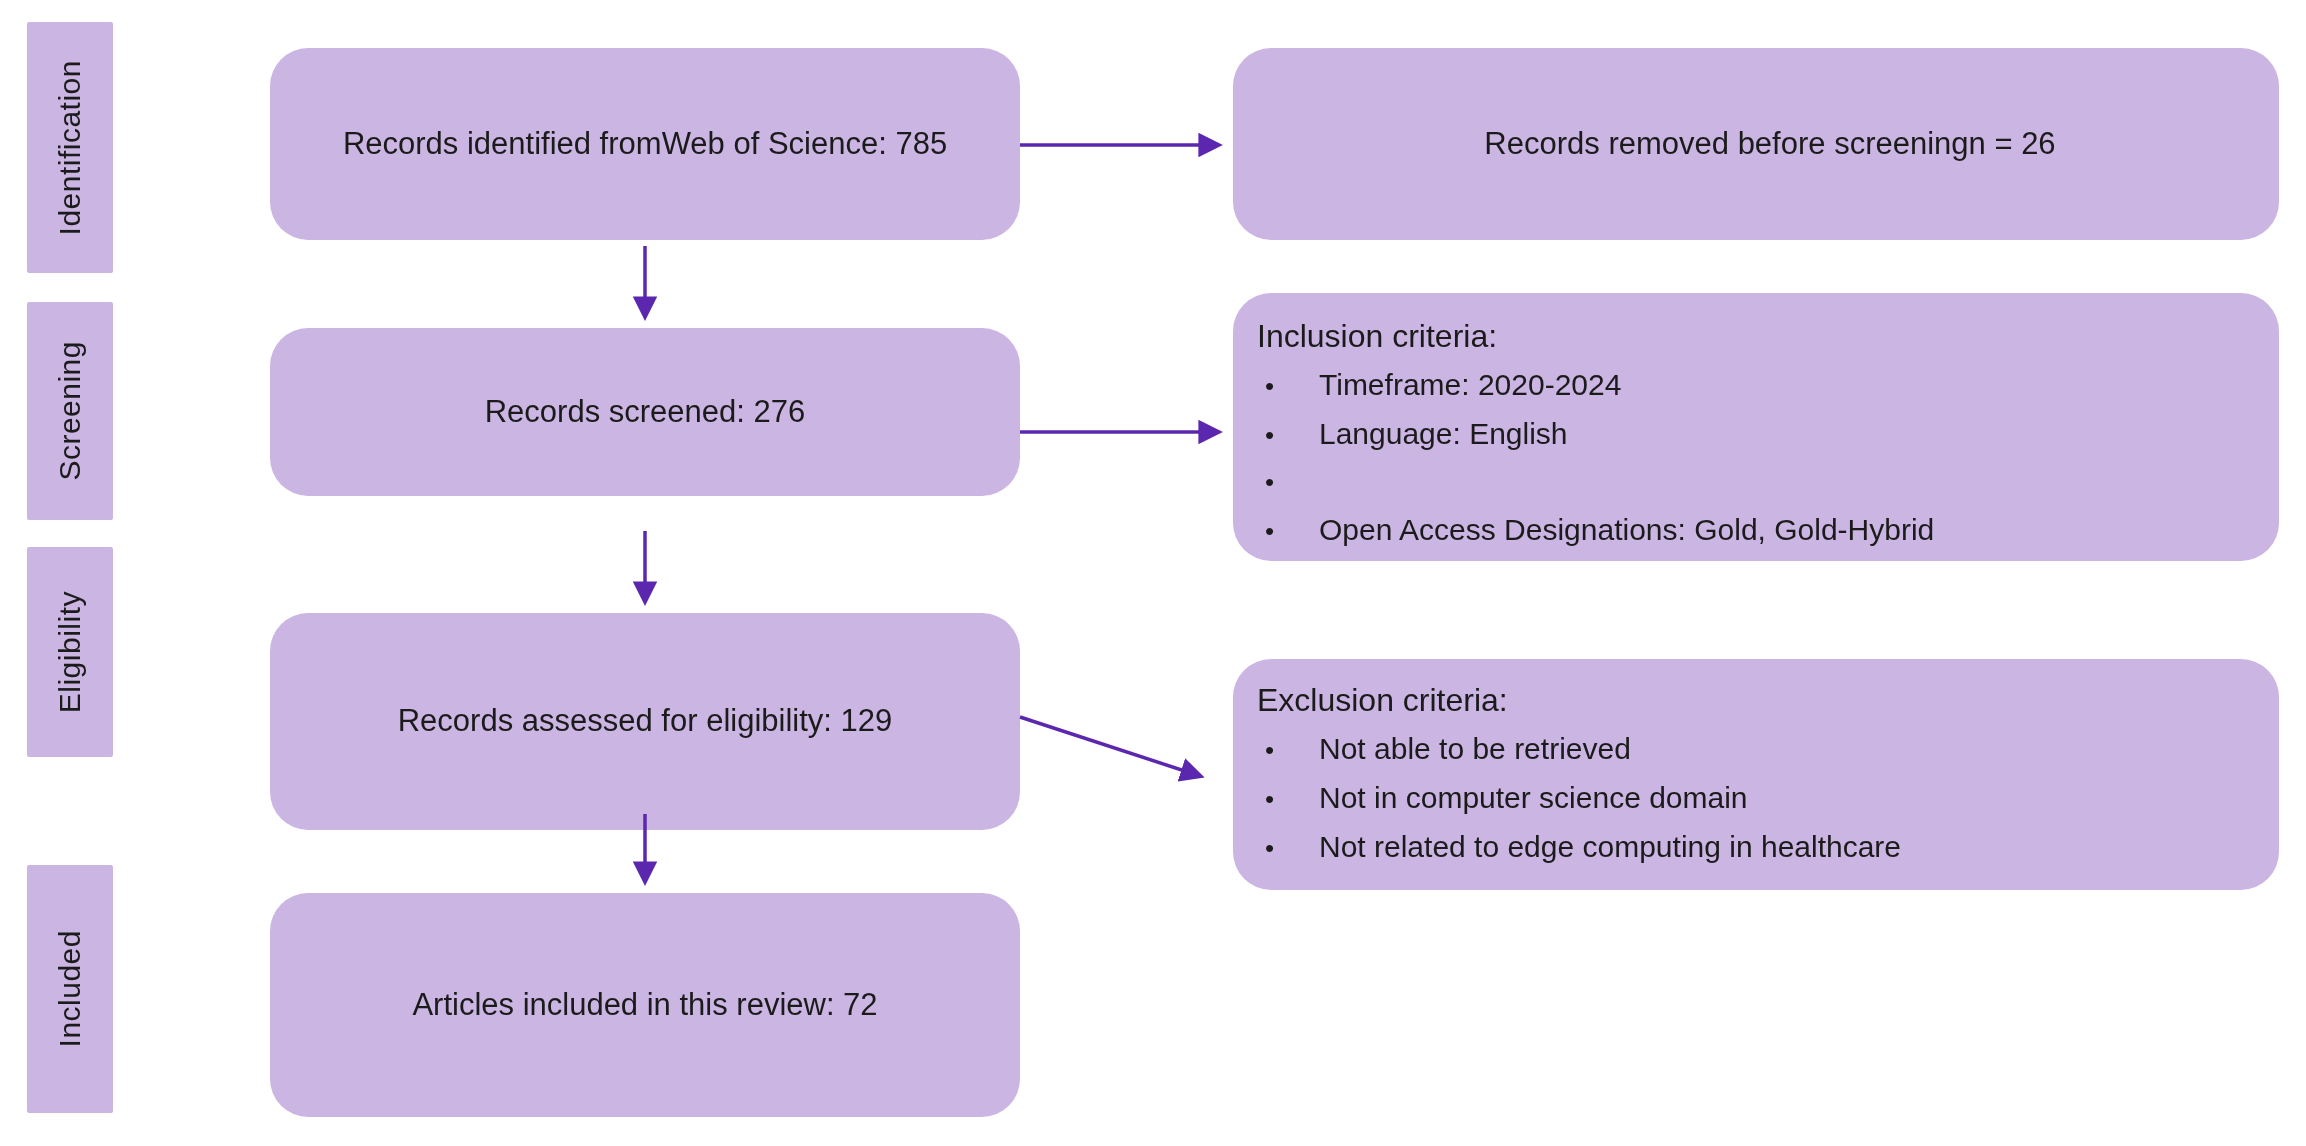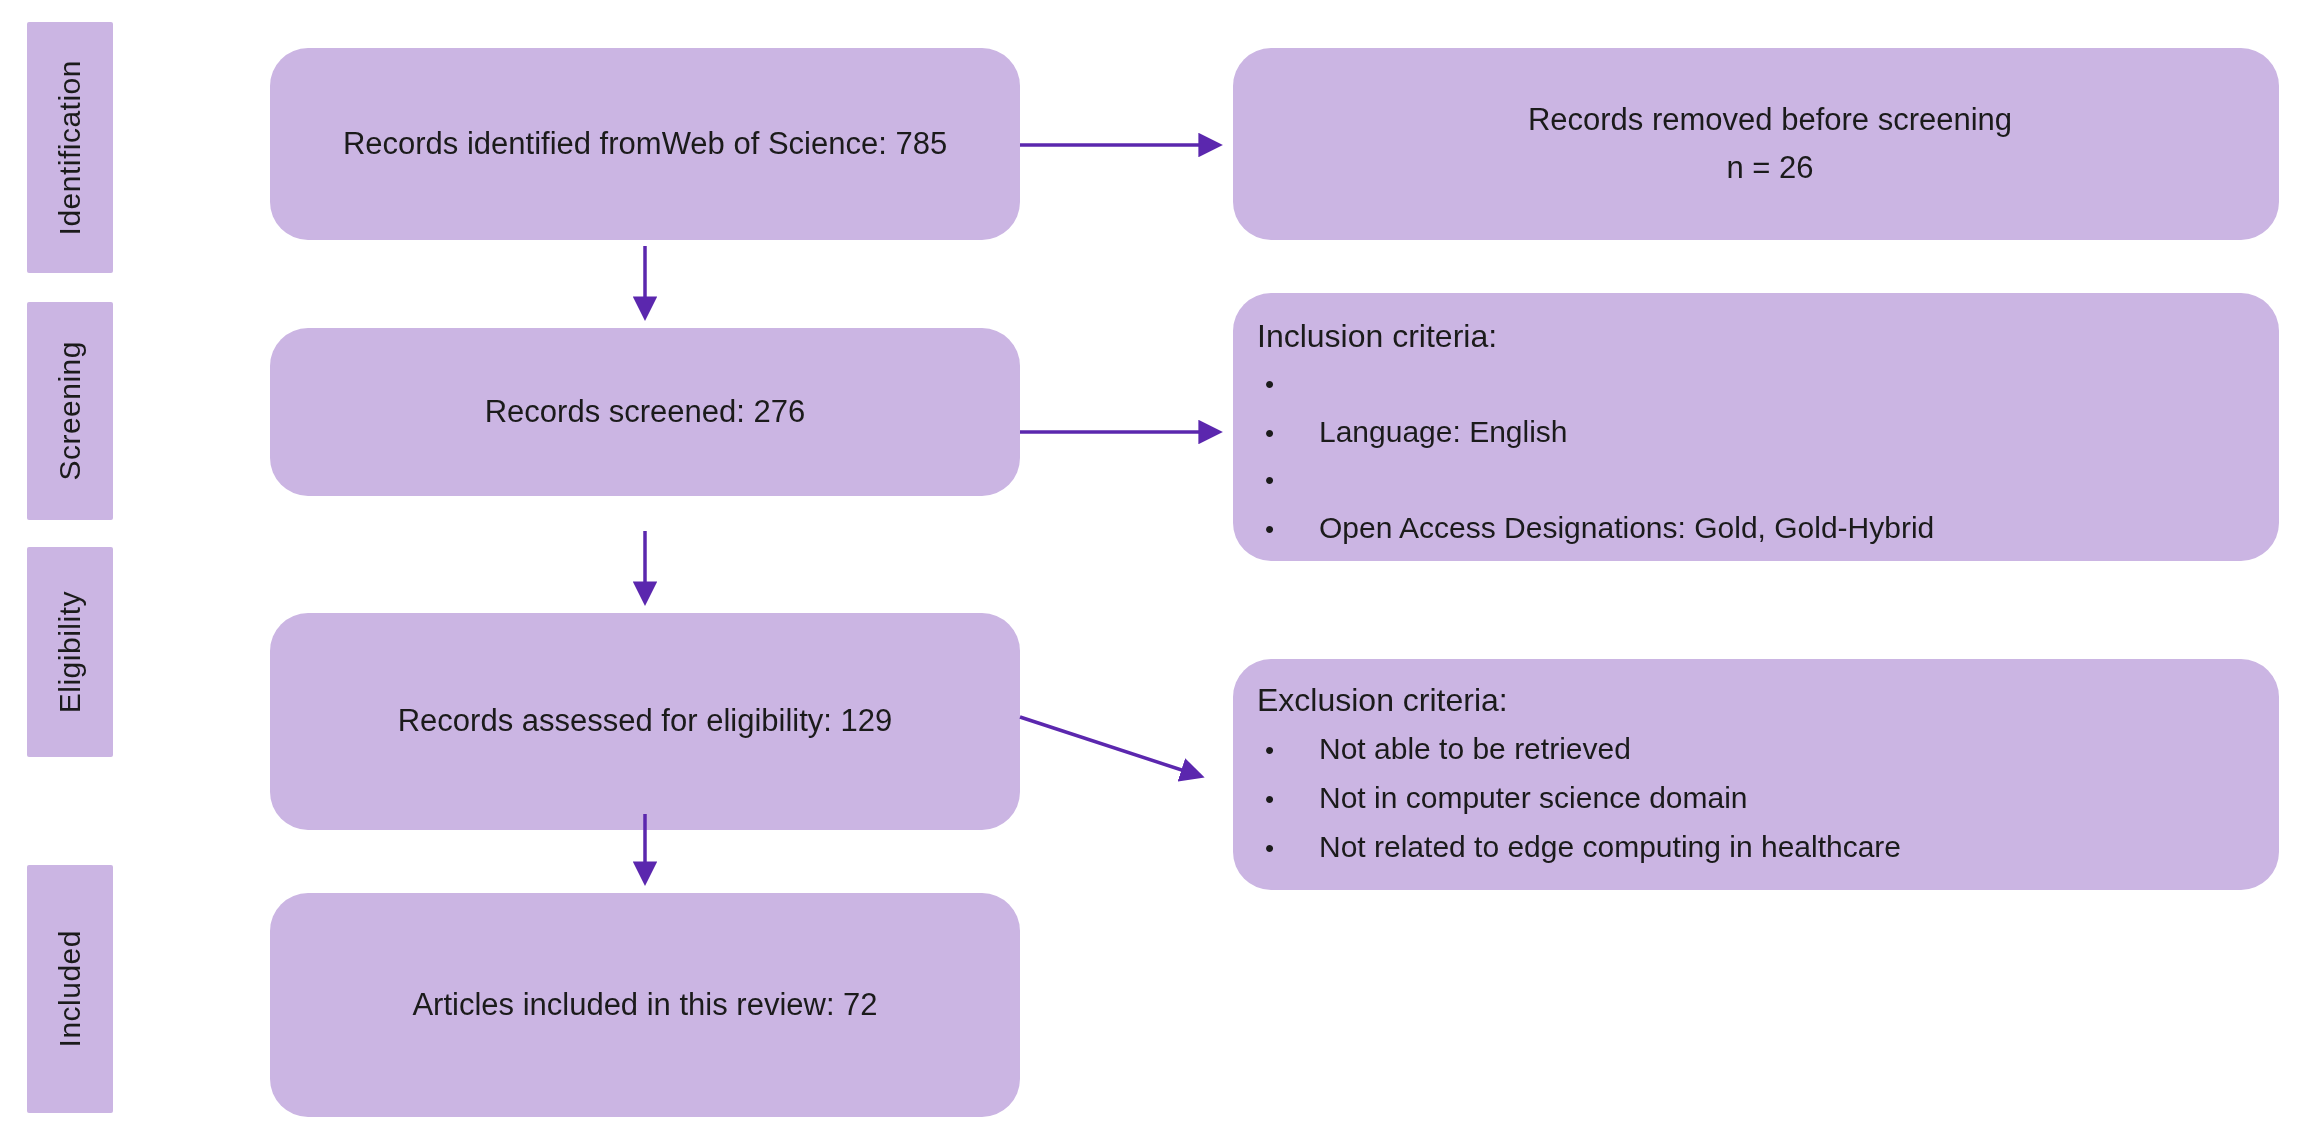--- a/index.html
+++ b/index.html
@@ -69,21 +69,21 @@
   .side-box {
     position: absolute;
     left: 1233px;
     width: 1046px;
     background: var(--box-fill);
     border-radius: 38px;
   }
   .box-removed {
     top: 48px; height: 192px;
     display: flex;
-    flex-direction: column;
+    flex-direction: row;
     align-items: center;
     justify-content: center;
     text-align: left;
     font-size: 31px;
     line-height: 1.55;
     padding-left: 28px;
   }
   .box-inclusion { top: 293px; height: 268px; padding: 18px 20px 0 24px; }
   .box-exclusion { top: 659px; height: 231px; padding: 16px 20px 12px 24px; }
 
@@ -155,20 +155,21 @@
   <div class="side-box box-removed">
     <span>Records removed before screening</span>
     <span>n = 26</span>
   </div>
 
   <div class="side-box box-inclusion">
     <div class="criteria-title">Inclusion criteria:</div>
     <ul class="criteria-list">
         <li>
           <span class="bullet">•</span>
+          <span class="li-text">Timeframe: 2020-2024</span>
         </li>
         <li>
           <span class="bullet">•</span>
           <span class="li-text">Language: English</span>
         </li>
         <li>
           <span class="bullet">•</span>
         </li>
         <li>
           <span class="bullet">•</span>

